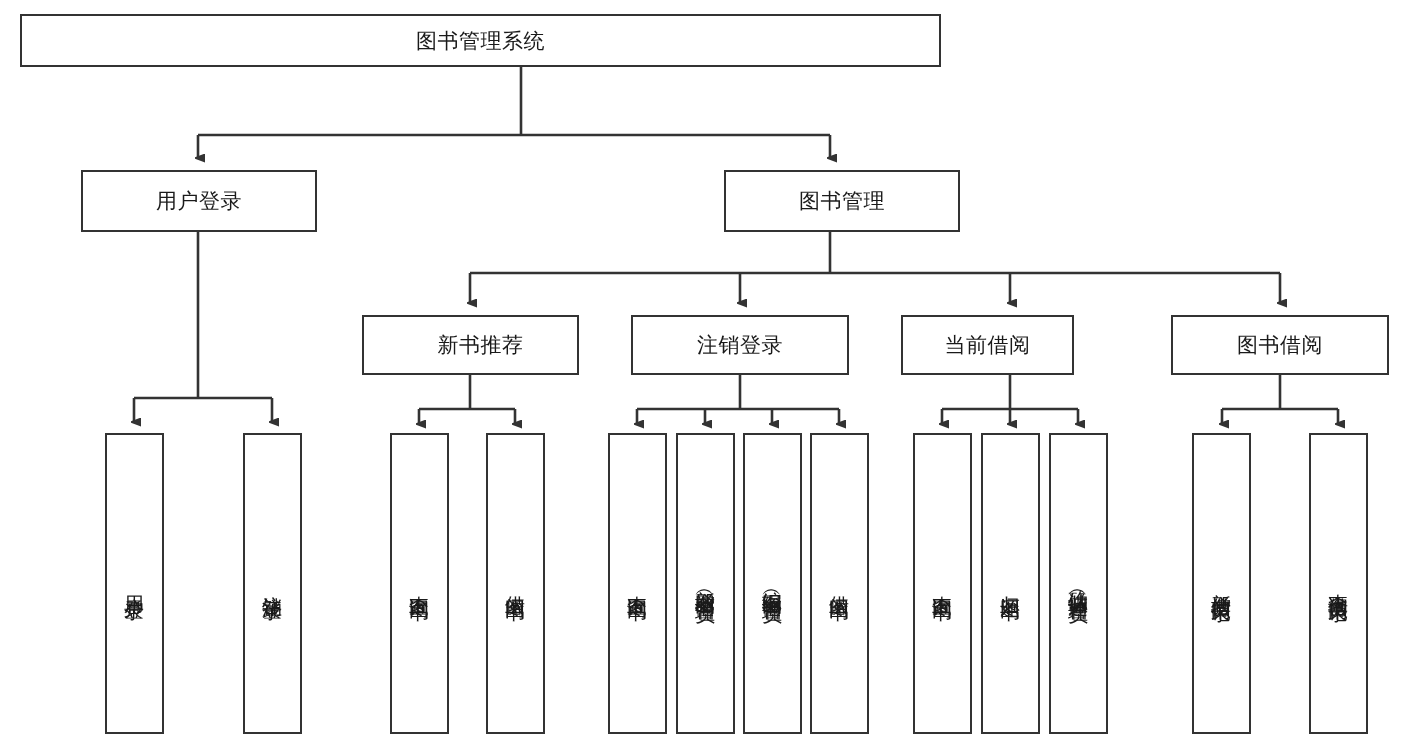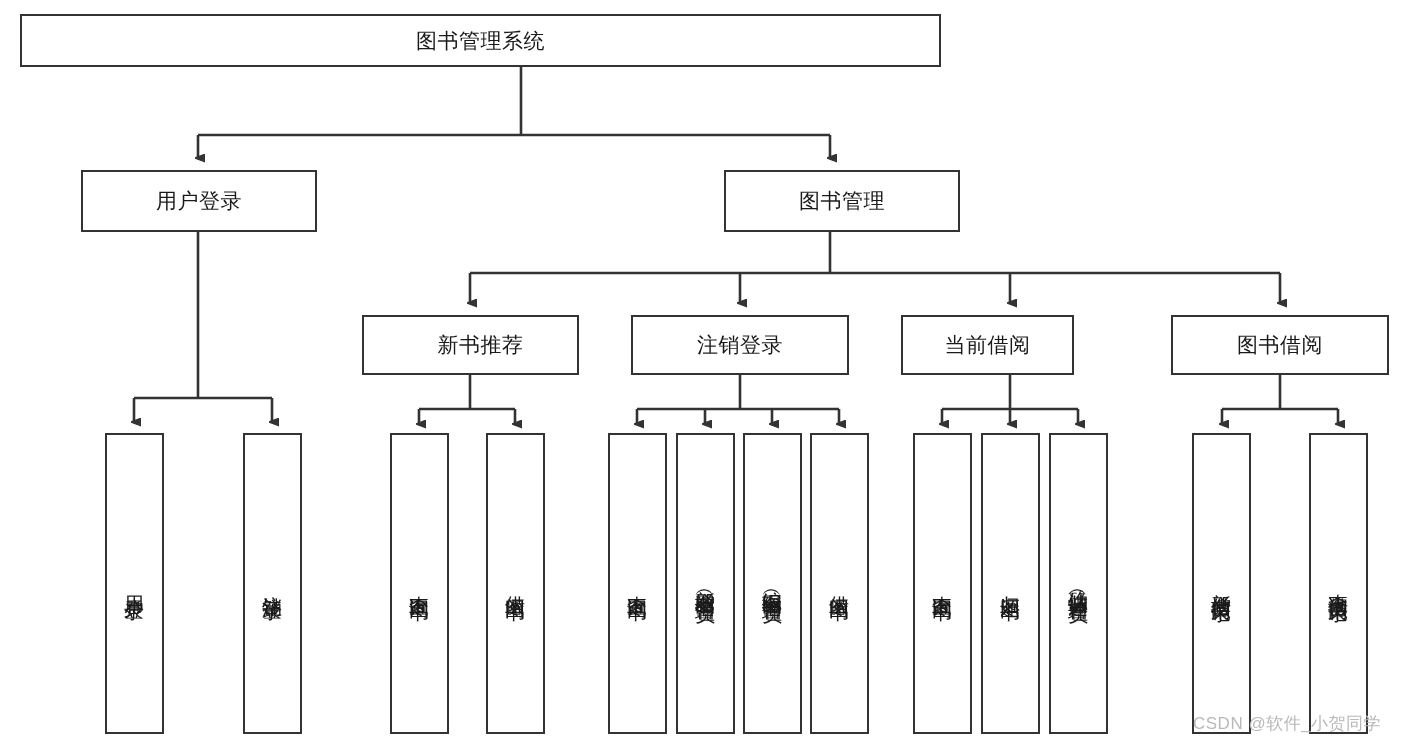--- a/index.html
+++ b/index.html
@@ -181,15 +181,14 @@
     <span class="label">确认归还（管理员）</span>
   </div>
 
   <div class="node vertical" style="left:1192px; top:433px; width:59px; height:301px;">
     <span class="label">新增借阅记录</span>
   </div>
   <div class="node vertical" style="left:1309px; top:433px; width:59px; height:301px;">
     <span class="label">查询借阅记录</span>
   </div>
 
-  <div class="watermark">CSDN @软件_小贺同学</div>
 
 </div>
 
 </body></html>

